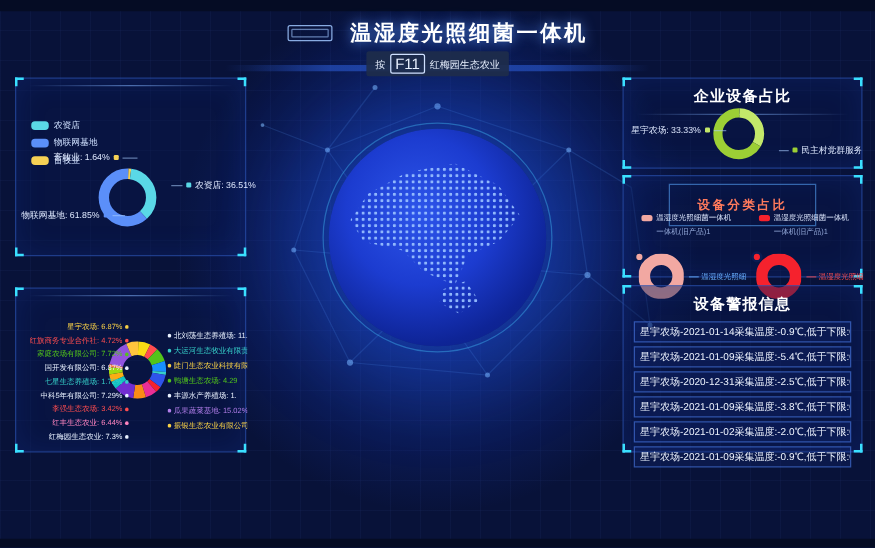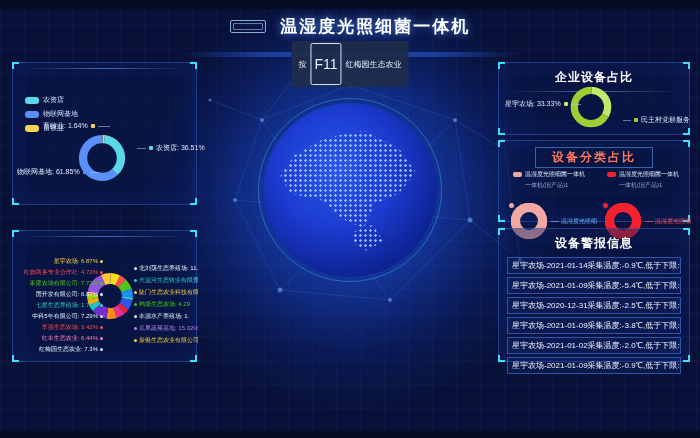--- a/index.html
+++ b/index.html
@@ -23,21 +23,21 @@
 
   .header { position:absolute; top:15px; left:0; right:0; text-align:center; z-index:6; }
   .brand { display:inline-block; vertical-align:middle; width:36px; height:13px;
     border:1px solid #9fc6ff; border-radius:2px; margin-right:10px; position:relative; opacity:.85; }
   .brand::before { content:""; position:absolute; inset:2px; border:1px solid rgba(159,198,255,.7); border-radius:1px; }
   .title { display:inline-block; vertical-align:middle; color:#fff; font-size:17px; font-weight:bold;
     letter-spacing:2px; text-shadow:0 0 10px rgba(90,150,255,.9); }
   .hint { position:absolute; top:41px; left:50%; transform:translateX(-50%); z-index:7;
     display:flex; align-items:center; gap:4px; background:rgba(30,45,75,.92);
     border-radius:2px; padding:2px 7px; font-size:8px; color:#e8f0ff; white-space:nowrap; }
-  .hint-key { border:1px solid #cfe0ff; border-radius:2px; padding:12px 3px; font-size:14px; }
+  .hint-key { border:1px solid #cfe0ff; border-radius:2px; padding:0 3px; font-size:12px; }
 
   
   .globe { position:absolute; left:263px; top:103px; width:174px; height:174px; border-radius:50%; z-index:1;
     background:radial-gradient(circle at 42% 38%, #2d55ea 0%, #1c3cd0 40%, #0e2496 72%, #0a1d78 100%);
     box-shadow:0 0 70px 28px rgba(30,90,255,.28); overflow:hidden; }
   .globe-ring { position:absolute; left:258px; top:98px; width:184px; height:184px; border-radius:50%;
     border:1px solid rgba(70,200,255,.38); z-index:1; }
   .land { position:absolute; inset:0;
     background-image:radial-gradient(rgba(150,190,255,.95) 1px, rgba(150,190,255,0) 1.5px);
     background-size:5px 5px; }
@@ -89,21 +89,21 @@
   .ent-text { font-size:6px; white-space:nowrap; overflow:hidden; }
   .ent-dot { width:3px; height:3px; border-radius:50%; flex:none; }
 
   
   #donut-equipment { left:70px; top:22px; width:44px; height:44px; }
   .eq-c0 { left:6px; top:36px; }
   .eq-c1 { left:124px; top:52px; width:66px; overflow:hidden; }
 
   
   .dc-title { margin:6px auto 0; width:118px; text-align:center; border:1px solid rgba(90,170,255,.55);
-    color:#ff7a5c; font-size:12px; font-weight:bold; padding:1px 0; letter-spacing:2px; }
+    color:#ff7a5c; font-size:10px; font-weight:bold; padding:9px 0; letter-spacing:2px; }
   .dc-wrap { position:absolute; left:0; right:0; top:26px; bottom:0; }
   .dc-group { position:absolute; top:0; width:96px; height:100%; }
   .dc-group:nth-of-type(1) { left:2px; }
   .dc-group:nth-of-type(2) { left:96px; }
   .dc-legend { margin:3px 0 0 12px; font-size:6px; color:#dfe9ff; display:flex; align-items:center; gap:3px; white-space:nowrap; overflow:hidden; }
   .dc-swatch { width:9px; height:5px; border-radius:2px; flex:none; }
   .dc-sub { margin:2px 0 0 24px; font-size:6px; color:#93a8d8; white-space:nowrap; overflow:hidden; }
   .dc-donut { position:absolute; left:10px; top:36px; width:36px; height:36px; }
   .dc-bubble { position:absolute; left:6px; top:34px; width:9px; height:9px; border-radius:50%; border:2px solid #0a1c52; }
   .dc-pointer { position:absolute; left:50px; top:50px; display:flex; align-items:center; gap:2px;

